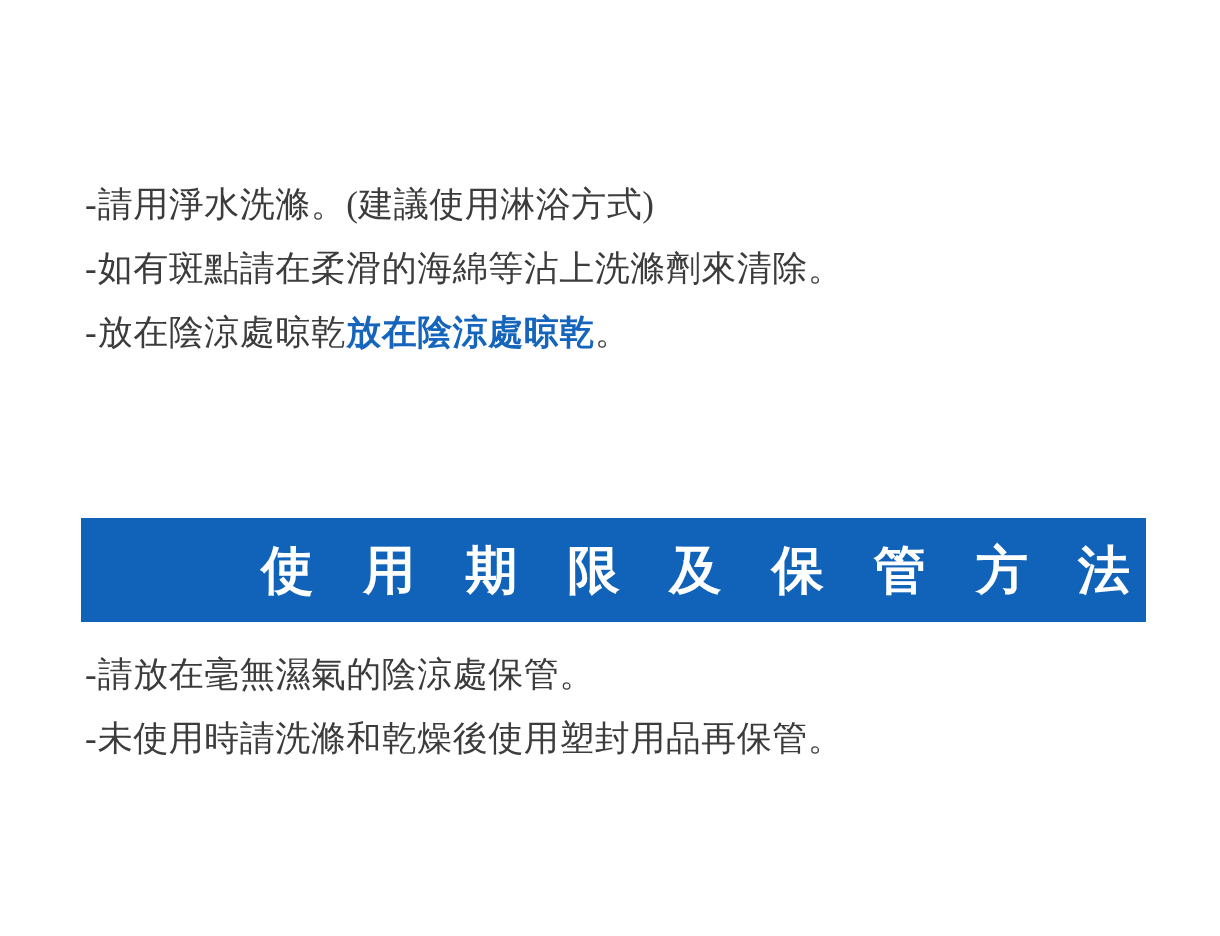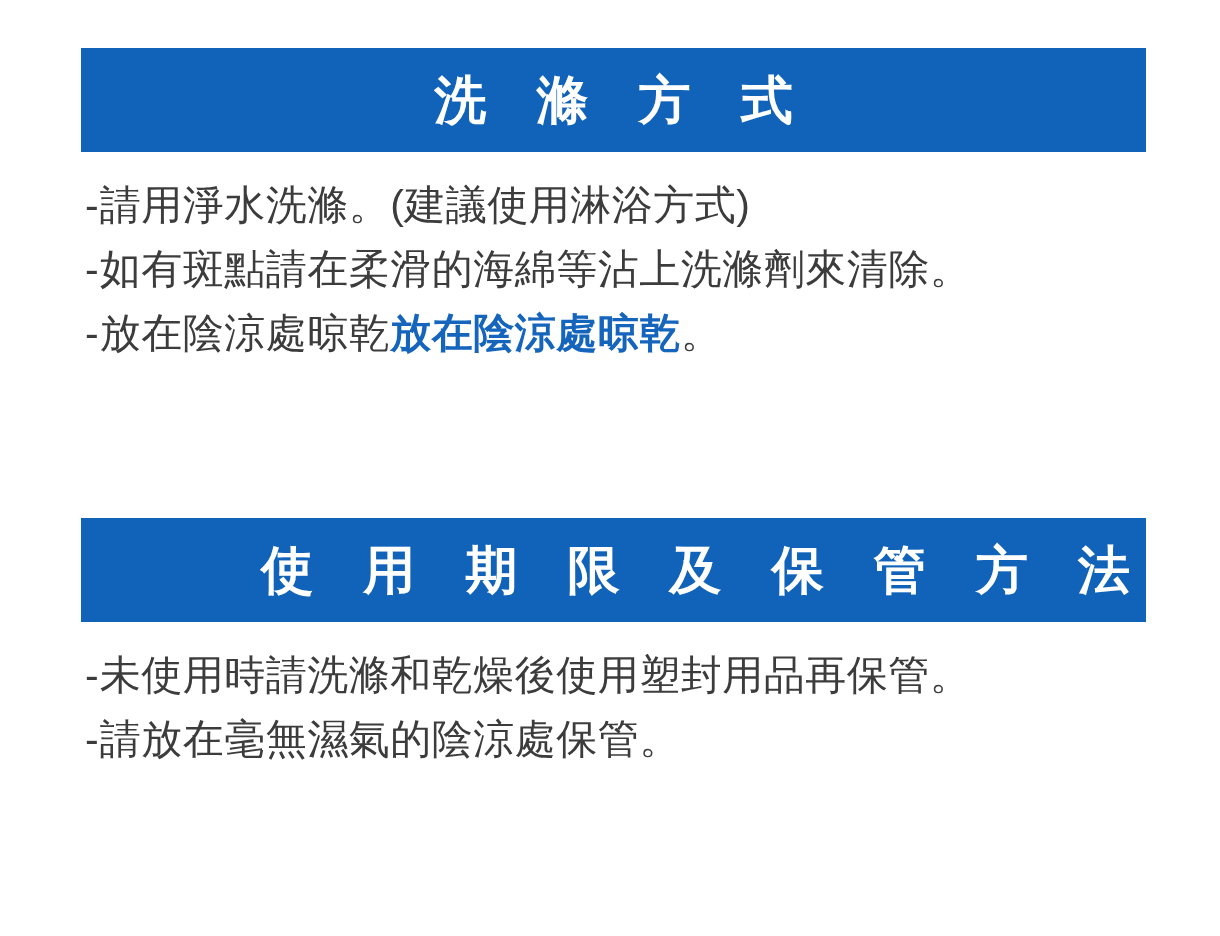--- a/index.html
+++ b/index.html
@@ -50,24 +50,24 @@
     position: absolute;
     left: 85px;
     width: 1090px;
   }
   #lines-wash  { top: 181px; }
   #lines-store { top: 651px; }
 
   .line {
     height: 64px;
     line-height: 48px;
-    font-size: 41px;
+    font-size: 35px;
     color: #3c3c3c;
     white-space: nowrap;
-    font-family: Liberation Sans, sans-serif;
+    font-family: Liberation Serif, serif;
     letter-spacing: 0.5px;
   }
   .line .dash {
     color: #3c3c3c;
     letter-spacing: 0;
     margin-right: 1px;
   }
   .seg-normal {
     color: #3c3c3c;
     font-weight: 400;
@@ -75,23 +75,20 @@
   .seg-accent {
     color: #1565bd;
     font-weight: 700;
   }
 </style>
 </head>
 <body>
 
 <div class="page">
 
-  <div class="banner" id="banner-wash">
-    <span class="banner-title">洗 滌 方 式</span>
-  </div>
 
   <div class="lines" id="lines-wash">
 
     <div class="line">
       <span class="dash">-</span><span class="seg-normal">請用淨水洗滌。(建議使用淋浴方式)</span>
     </div>
 
 
     <div class="line">
       <span class="dash">-</span><span class="seg-normal">如有斑點請在柔滑的海綿等沾上洗滌劑來清除。</span>
@@ -103,21 +100,21 @@
   </div>
 
   <div class="banner" id="banner-store">
     <span class="banner-title">使 用 期 限 及 保 管 方 法</span>
   </div>
 
   <div class="lines" id="lines-store">
 
 
     <div class="line">
-      <span class="dash">-</span><span class="seg-normal">未使用時請洗滌和乾燥後使用塑封用品再保管。</span>
+      <span class="dash">-</span><span class="seg-normal">請放在毫無濕氣的陰涼處保管。</span>
     </div>
 
     <div class="line">
-      <span class="dash">-</span><span class="seg-normal">請放在毫無濕氣的陰涼處保管。</span>
+      <span class="dash">-</span><span class="seg-normal">未使用時請洗滌和乾燥後使用塑封用品再保管。</span>
     </div>
   </div>
 
 </div>
 
 </body></html>

